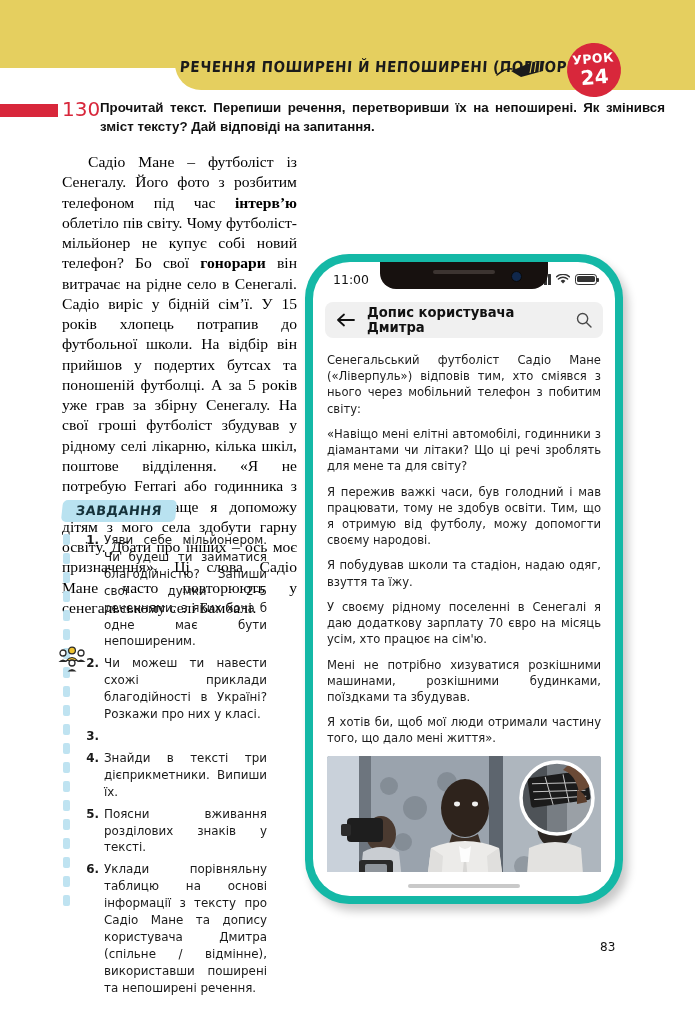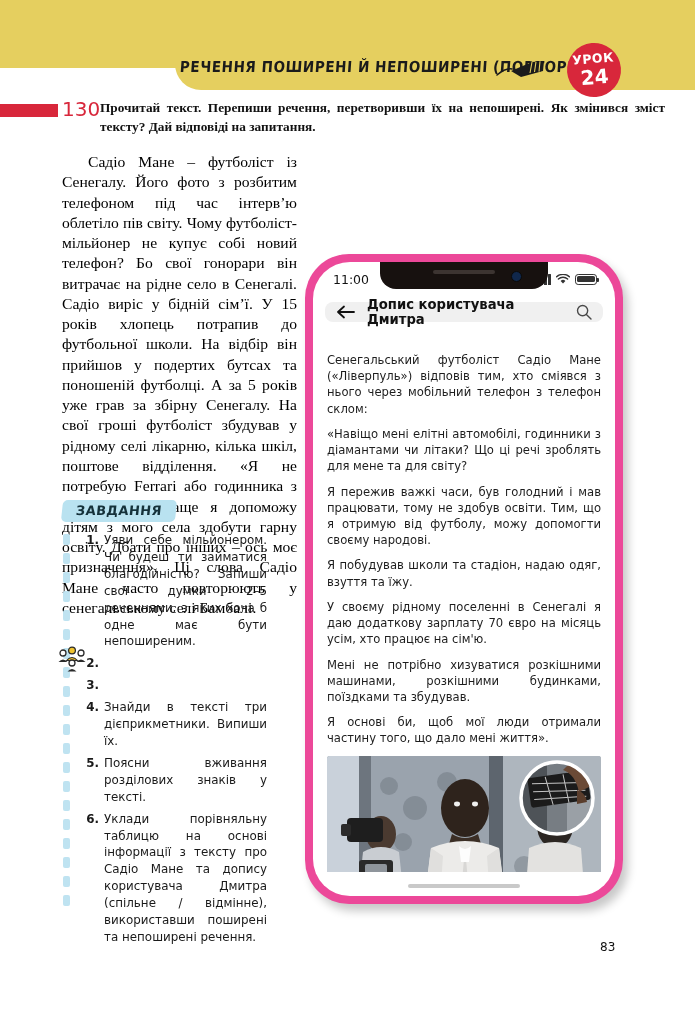--- a/index.html
+++ b/index.html
@@ -55,47 +55,47 @@
     position: absolute; top: 104px; left: 0;
     width: 58px; height: 13px; background: #d8273b;
   }
   .ex-num {
     position: absolute; top: 97px; left: 62px;
     font-family: "DejaVu Sans", sans-serif;
     font-size: 20px; font-weight: normal; color: #d8273b;
   }
   .ex-text {
     position: absolute; top: 98px; left: 100px; width: 565px;
-    font-family: Liberation Serif, serif;
+    font-family: Liberation Sans, sans-serif;
     font-size: 13.3px; font-weight: bold; color: #111;
     line-height: 1.45; text-align: justify;
   }
 
   
   .maintext {
     position: absolute; top: 152px; left: 62px; width: 565px;
     font-size: 15.6px; line-height: 1.30; color: #000;
     text-align: justify; text-justify: inter-word;
     hyphens: manual;
   }
   .maintext .indent { display: inline-block; width: 26px; }
-  .maintext b { font-weight: normal; }
+  .maintext b { font-weight: bold; }
 
   
   .phone-float {
     float: right; width: 322px; height: 618px;
     shape-outside: inset(0); margin-left: 8px;
   }
 
   
   .phone {
     position: absolute; top: 254px; left: 305px;
     width: 318px; height: 650px;
     border-radius: 44px;
-    background: #ec4899;
+    background: #14b8a6;
     padding: 8px;
     box-shadow: 5px 7px 10px rgba(0,0,0,.22);
   }
   .phone-screen {
     width: 100%; height: 100%;
     background: #fff;
     border-radius: 37px;
     overflow: hidden;
     position: relative;
   }
@@ -128,21 +128,21 @@
   .bars i:nth-child(1){height:4px}.bars i:nth-child(2){height:6px}
   .bars i:nth-child(3){height:8.5px}.bars i:nth-child(4){height:11px}
   .battery {
     width: 22px; height: 11px; border: 1.4px solid #333; border-radius: 3.2px;
     position: relative; padding: 1.2px;
   }
   .battery::after{content:"";position:absolute;right:-3.4px;top:3px;width:2px;height:4px;background:#333;border-radius:0 1px 1px 0;}
   .battery span { display:block; width:100%; height:100%; background:#333; border-radius:1.6px; }
 
   .app-header {
-    position: absolute; top: 40px; left: 12px; right: 12px; height: 20px;
+    position: absolute; top: 40px; left: 12px; right: 12px; height: 36px;
     background: #f0f0f0; border-radius: 8px;
     display: flex; align-items: center; gap: 12px;
     padding: 0 11px;
     z-index: 3;
   }
   .app-header .hdr-title {
     font-family: "DejaVu Sans", sans-serif;
     font-size: 13.2px; font-weight: bold; color: #111; flex: 1;
   }
   .post-body {
@@ -263,27 +263,27 @@
         <path d="M18 7 H2 M8 1.5 L2 7 L8 12.5" stroke="#111" stroke-width="1.8" fill="none" stroke-linecap="round" stroke-linejoin="round"></path>
       </svg>
       <span class="hdr-title">Допис користувача Дмитра</span>
       <svg width="16" height="16" viewBox="0 0 16 16">
         <circle cx="6.6" cy="6.6" r="5.1" stroke="#4a4a4a" stroke-width="1.4" fill="none"></circle>
         <path d="M10.4 10.4 L15 15" stroke="#4a4a4a" stroke-width="1.4" stroke-linecap="round"></path>
       </svg>
     </div>
 
     <div class="post-body">
-      <p>Сенегальський футболіст Садіо Мане («Ліверпуль») відповів тим, хто сміявся з нього через мобільний телефон з телефон склом:</p>
+      <p>Сенегальський футболіст Садіо Мане («Ліверпуль») відповів тим, хто сміявся з нього через мобільний телефон з побитим світу:</p>
       <p>«Навіщо мені елітні автомобілі, годинники з діамантами чи літаки? Що ці речі зроблять для мене та для світу?</p>
       <p>Я пережив важкі часи, був голодний і мав працювати, тому не здобув освіти. Тим, що я отримую від футболу, можу допомогти своєму народові.</p>
       <p>Я побудував школи та стадіон, надаю одяг, взуття та їжу.</p>
       <p>У своєму рідному поселенні в Сенегалі я даю додаткову зарплату 70 євро на місяць усім, хто працює на сім'ю.</p>
       <p>Мені не потрібно хизуватися розкішними машинами, розкішними будинками, поїздками та збудував.</p>
-      <p>Я основі би, щоб мої люди отримали частину того, що дало мені життя».</p>
+      <p>Я хотів би, щоб мої люди отримали частину того, що дало мені життя».</p>
 
       <div class="post-photo">
         <svg width="100%" height="100%" viewBox="0 0 290 170" preserveAspectRatio="xMidYMid slice">
           <defs>
             <clipPath id="insetClip">
                 <circle cx="238" cy="42" r="36"></circle>
               </clipPath>
             <linearGradient id="wallG" x1="0" y1="0" x2="0" y2="1">
               <stop offset="0" stop-color="#b9c2cc"></stop>
                 <stop offset="1" stop-color="#7d858e"></stop>
@@ -390,20 +390,21 @@
   <path d="M10.5 25.5 q4.5 -5 9 0 z" fill="#2b2b2b"></path>
 </svg>
 
 <div class="tasks">
   <div class="task">
     <span class="tnum">1.</span>
     <span class="ttxt">Уяви себе мільйонером. Чи будеш ти займатися благодійністю? Запиши свої думки 2–5 реченнями, з яких хоча б одне має бути непоширеним.</span>
   </div>
   <div class="task">
     <span class="tnum">2.</span>
+    <span class="ttxt">Чи можеш ти навести схожі приклади благодійності в Україні? Розкажи про них у класі.</span>
   </div>
   <div class="task">
     <span class="tnum">3.</span>
   </div>
   <div class="task">
     <span class="tnum">4.</span>
     <span class="ttxt">Знайди в тексті три дієприкметники. Випиши їх.</span>
   </div>
   <div class="task">
     <span class="tnum">5.</span>

